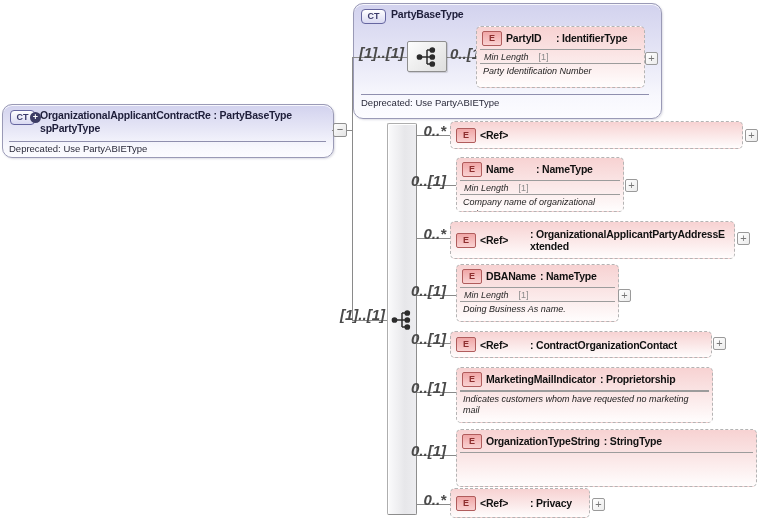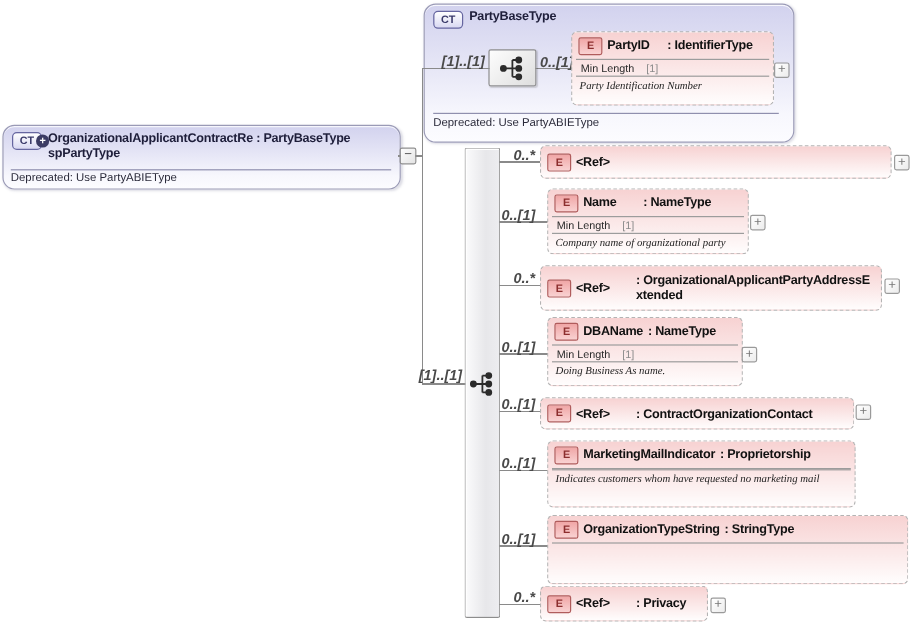--- a/index.html
+++ b/index.html
@@ -29,32 +29,32 @@
   .el.wraptype .el-title{height:100%;white-space:normal;align-items:center;}
   .e-badge{flex:0 0 auto;width:18px;height:13px;border:1px solid #b05c5c;border-radius:2px;
     background:linear-gradient(180deg,#f0a6a6,#f9d2d2);color:#8c2e2e;font-size:9px;font-weight:bold;
     text-align:center;line-height:13px;}
   .el-name{flex:0 0 auto;min-width:46px;}
   .el-type::before{content:": ";}
   .el.wraptype .el-type{word-break:break-all;line-height:12px;white-space:normal;}
   .el-sep{border-top:1px solid #9c9c9c;margin:0 3px;}
   .el-facet{display:flex;gap:10px;padding:0 7px;height:13px;align-items:center;
     font-size:9px;color:#2a2a2a;}
-  .f-label{}
+  .f-label{font-style:italic;}
   .f-val{color:#8a8a8a;}
-  .el-anno{padding:2px 6px 0 6px;font-size:9px;font-style:italic;color:#222;line-height:10.5px;font-family:Liberation Serif, serif;}
+  .el-anno{padding:2px 6px 0 6px;font-size:9px;font-style:italic;color:#222;line-height:10.5px;}
 
   
   .plus-btn{position:absolute;width:13px;height:13px;box-sizing:border-box;border:1px solid #9a9a9a;
     border-radius:2px;background:linear-gradient(135deg,#ffffff,#ececec);color:#777;
     font-size:11px;line-height:10px;text-align:center;font-weight:normal;}
   .collapse-btn{position:absolute;width:14px;height:14px;box-sizing:border-box;border:1px solid #8f8f8f;
     border-radius:2px;background:linear-gradient(135deg,#fdfdfd,#e4e4e4);color:#555;
     font-size:11px;line-height:11px;text-align:center;}
-  .card-label{position:absolute;font-size:12px;font-style:italic;font-weight:bold;color:#4a4a4a;white-space:nowrap;}
+  .card-label{position:absolute;font-size:15px;font-style:italic;font-weight:bold;color:#4a4a4a;white-space:nowrap;}
   .seq-btn{position:absolute;border:1px solid #8f8f8f;border-radius:2px;box-sizing:border-box;
     background:linear-gradient(135deg,#fdfdfd,#dedede);display:flex;align-items:center;justify-content:center;
     box-shadow:1px 1px 1px rgba(0,0,0,.15);}
   .group-bar{position:absolute;border:1px solid #aeaeae;border-right-color:#8d8d8d;border-bottom-color:#8d8d8d;
     box-sizing:border-box;border-radius:2px;background:linear-gradient(90deg,#fbfbfc,#e7e7ea 60%,#ededf0);
     box-shadow:inset 1px 1px 0 #fff;}
   .seq-glyph{position:absolute;}
   svg.wires{position:absolute;left:0;top:0;z-index:1;}
   .z2{z-index:2;}
 </style>

